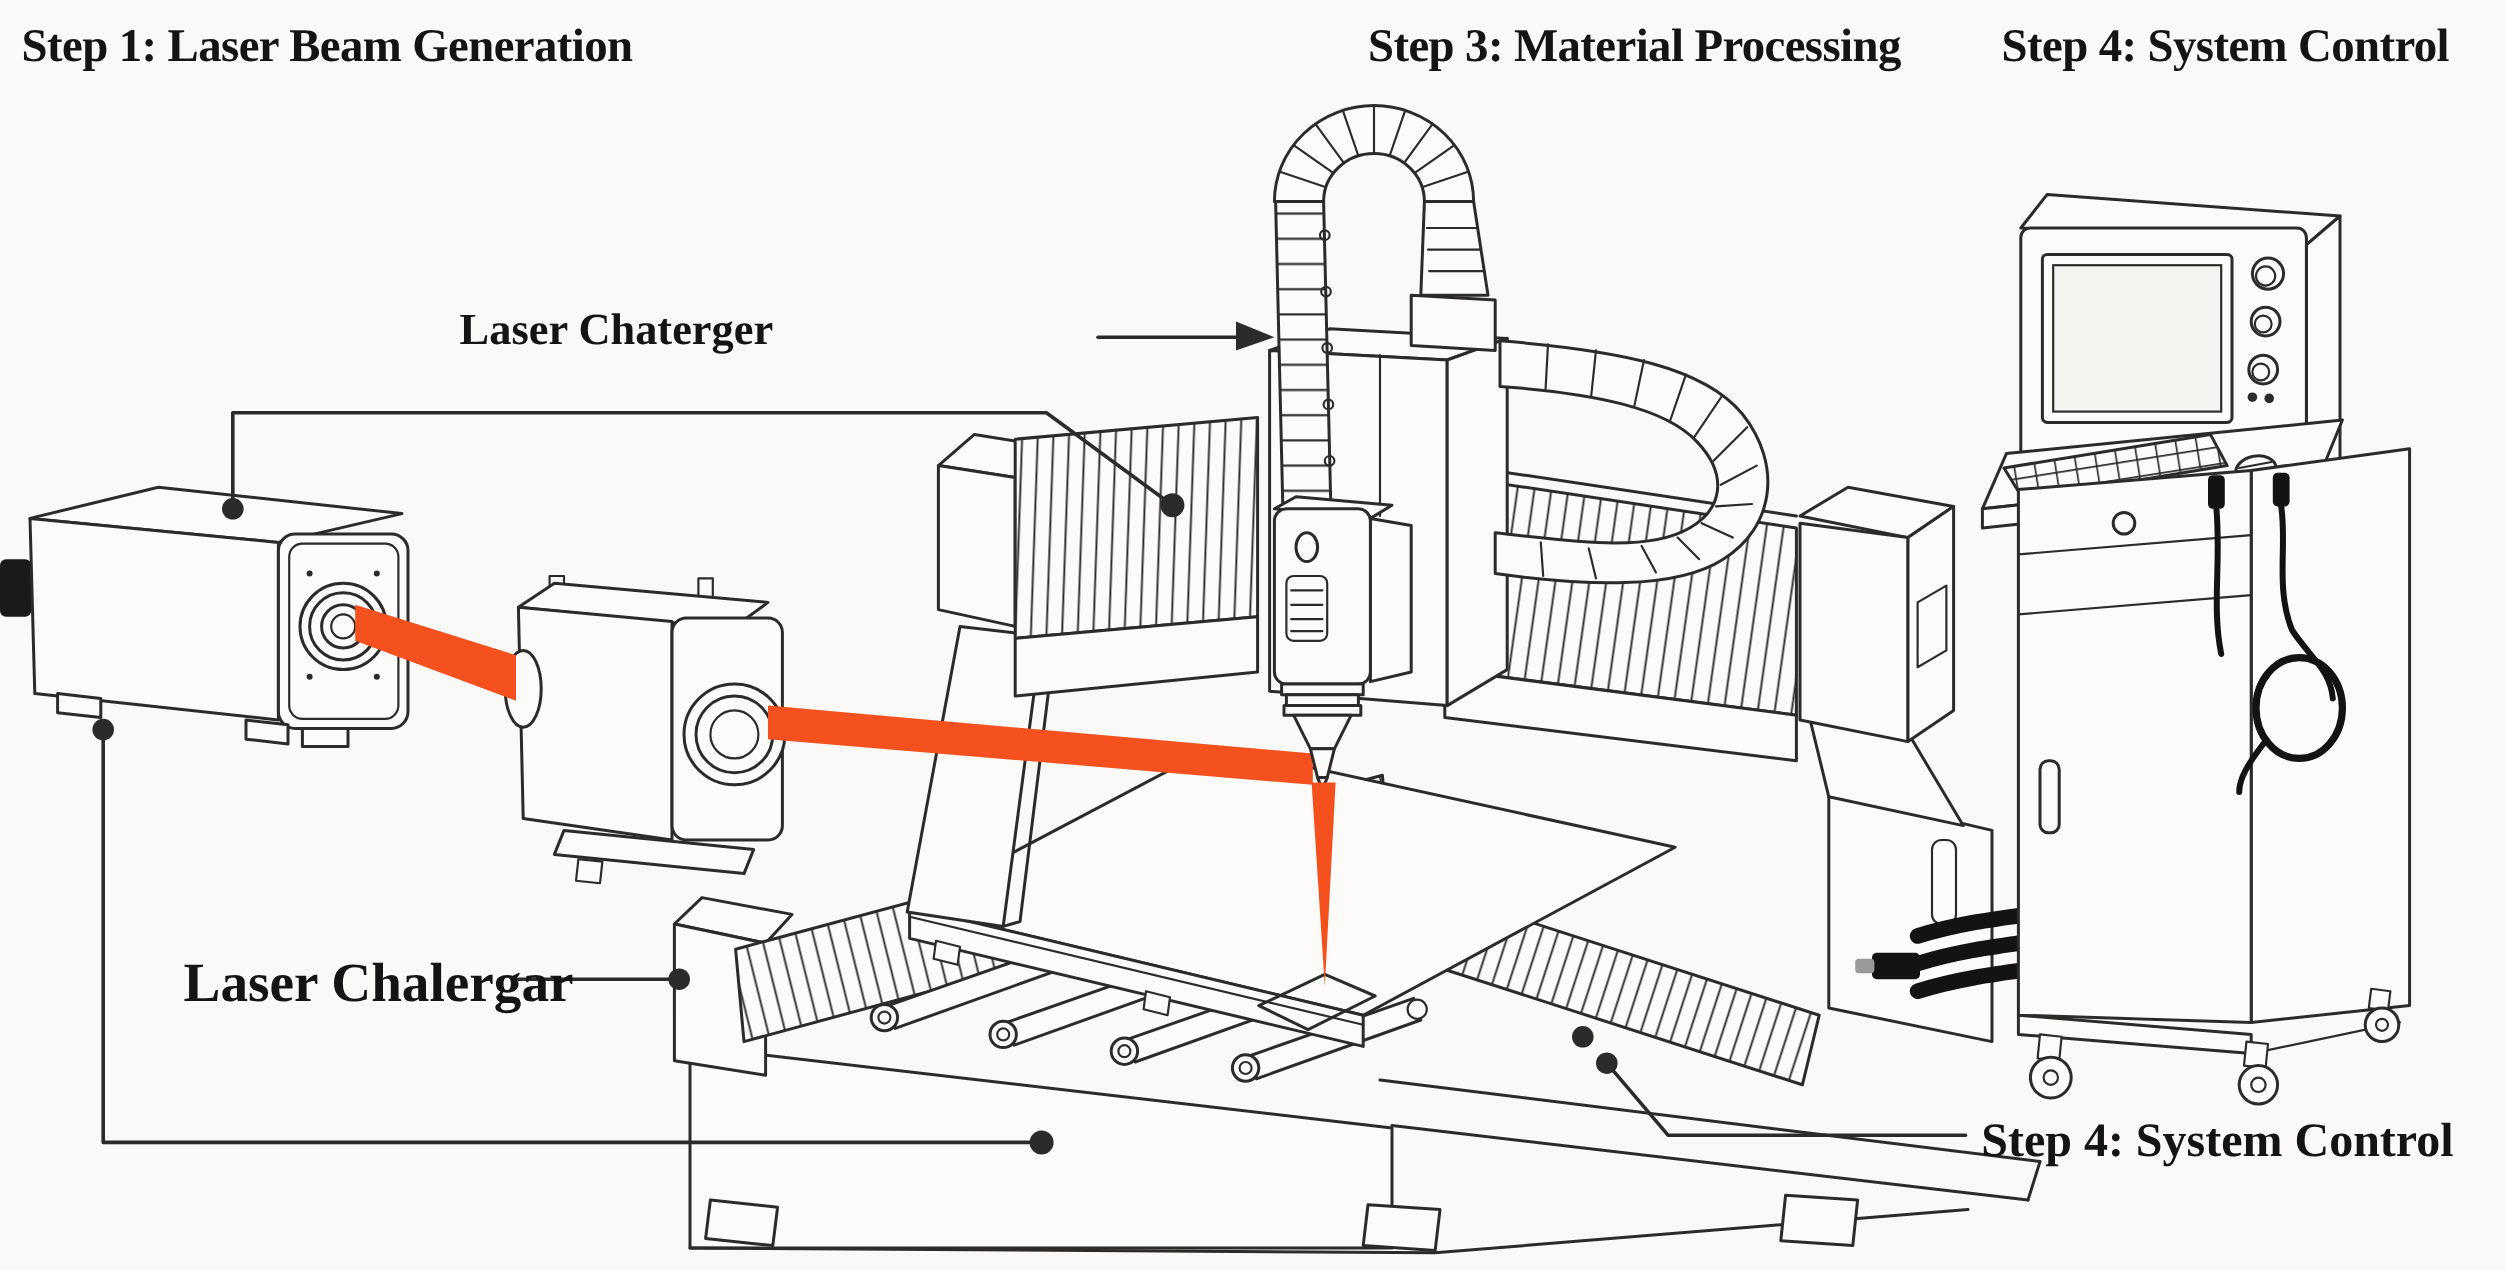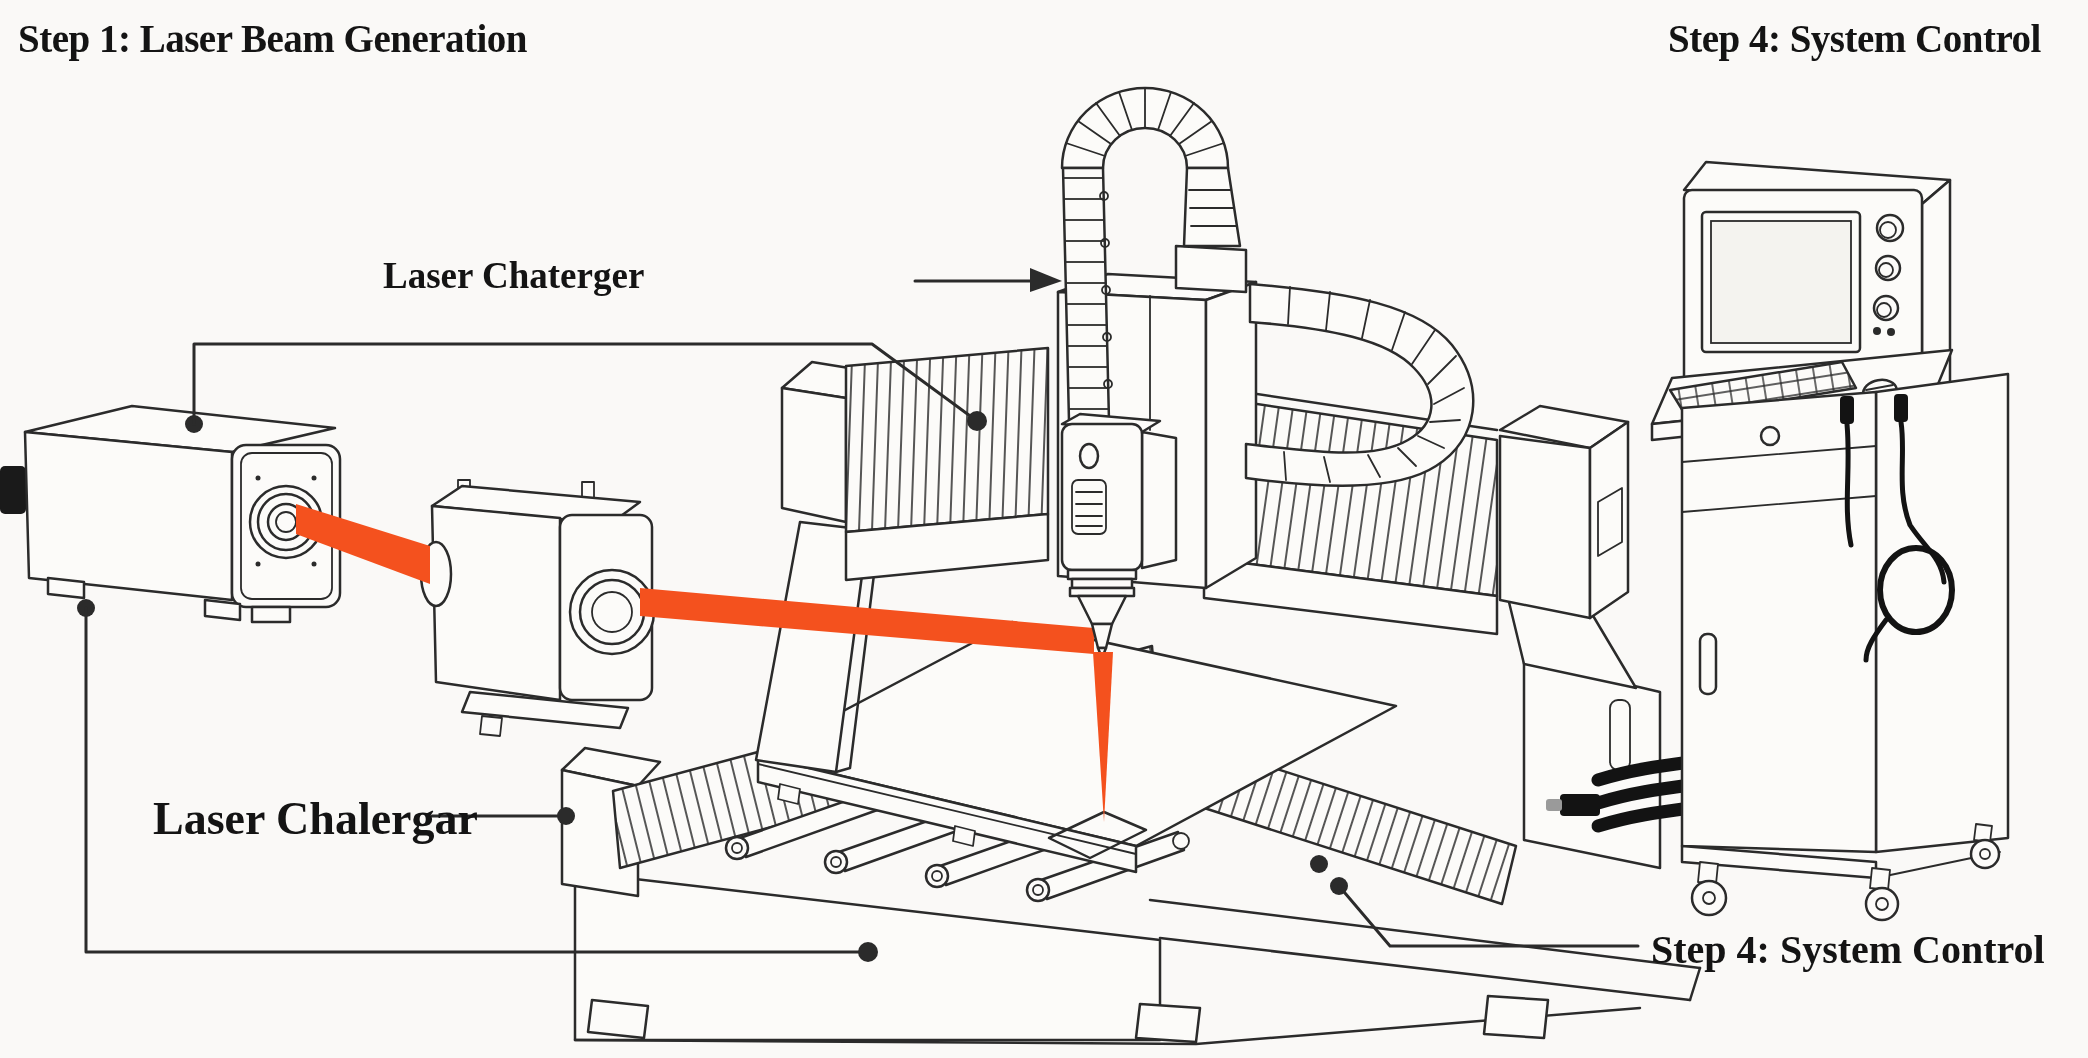--- a/index.html
+++ b/index.html
@@ -297,19 +297,20 @@
     <circle class="dot" cx="86" cy="608" r="9"></circle>
     <path class="lead" d="M86,608 L86,952 L868,952"></path>
     <circle class="dot" cx="868" cy="952" r="10"></circle>
     <circle class="dot" cx="1319" cy="864" r="9"></circle>
     <circle class="dot" cx="1339" cy="886" r="9"></circle>
     <path class="lead" d="M1339,886 L1390,946 L1638,946"></path>
   </g>
 </svg>
 
 <div class="lbl hdr" style="left:18px;top:16px;">Step 1: Laser Beam Generation</div>
+<div class="lbl hdr" style="left:1140px;top:16px;">Step 3: Material Processing</div>
 <div class="lbl hdr" style="left:1668px;top:16px;">Step 4: System Control</div>
 
 <div class="lbl callout" style="left:383px;top:254px;font-size:37px;">Laser Chaterger</div>
 <div class="lbl callout" style="left:153px;top:792px;font-size:46px;">Laser Chalergar</div>
 <div class="lbl" style="left:1651px;top:926px;font-size:40px;font-weight:700;">Step 4: System Control</div>
 
 </div>
 
 </body></html>

